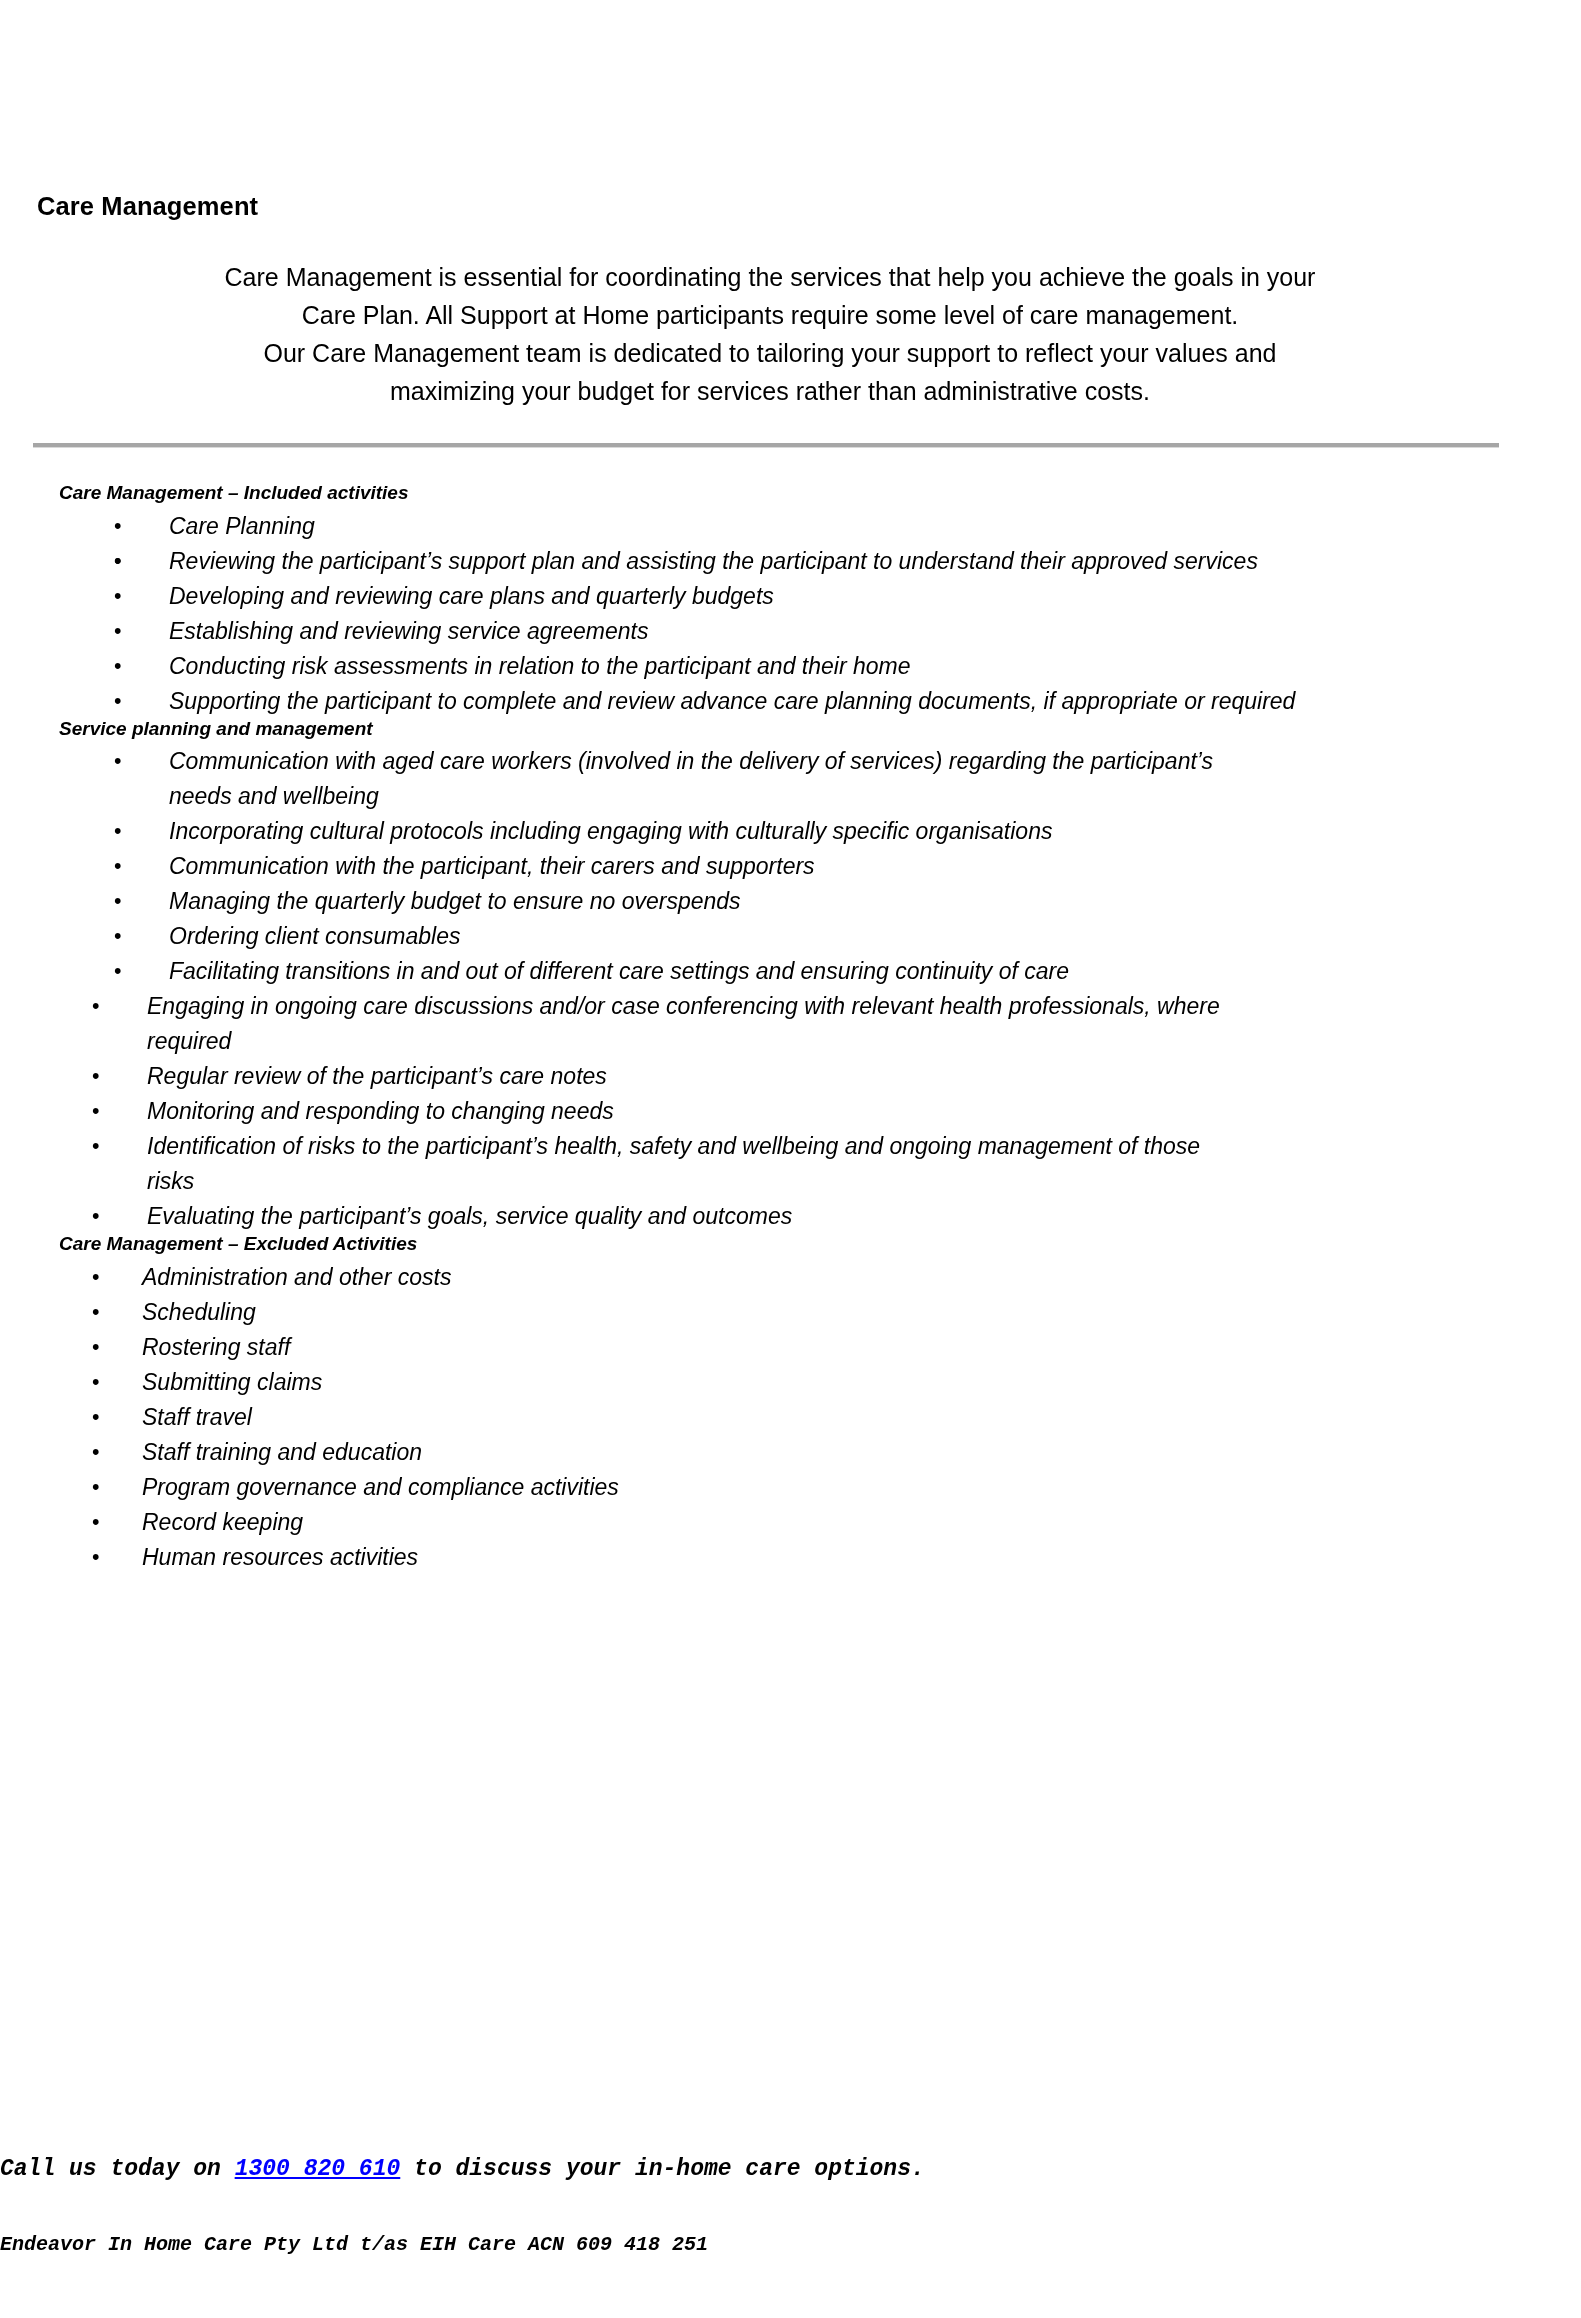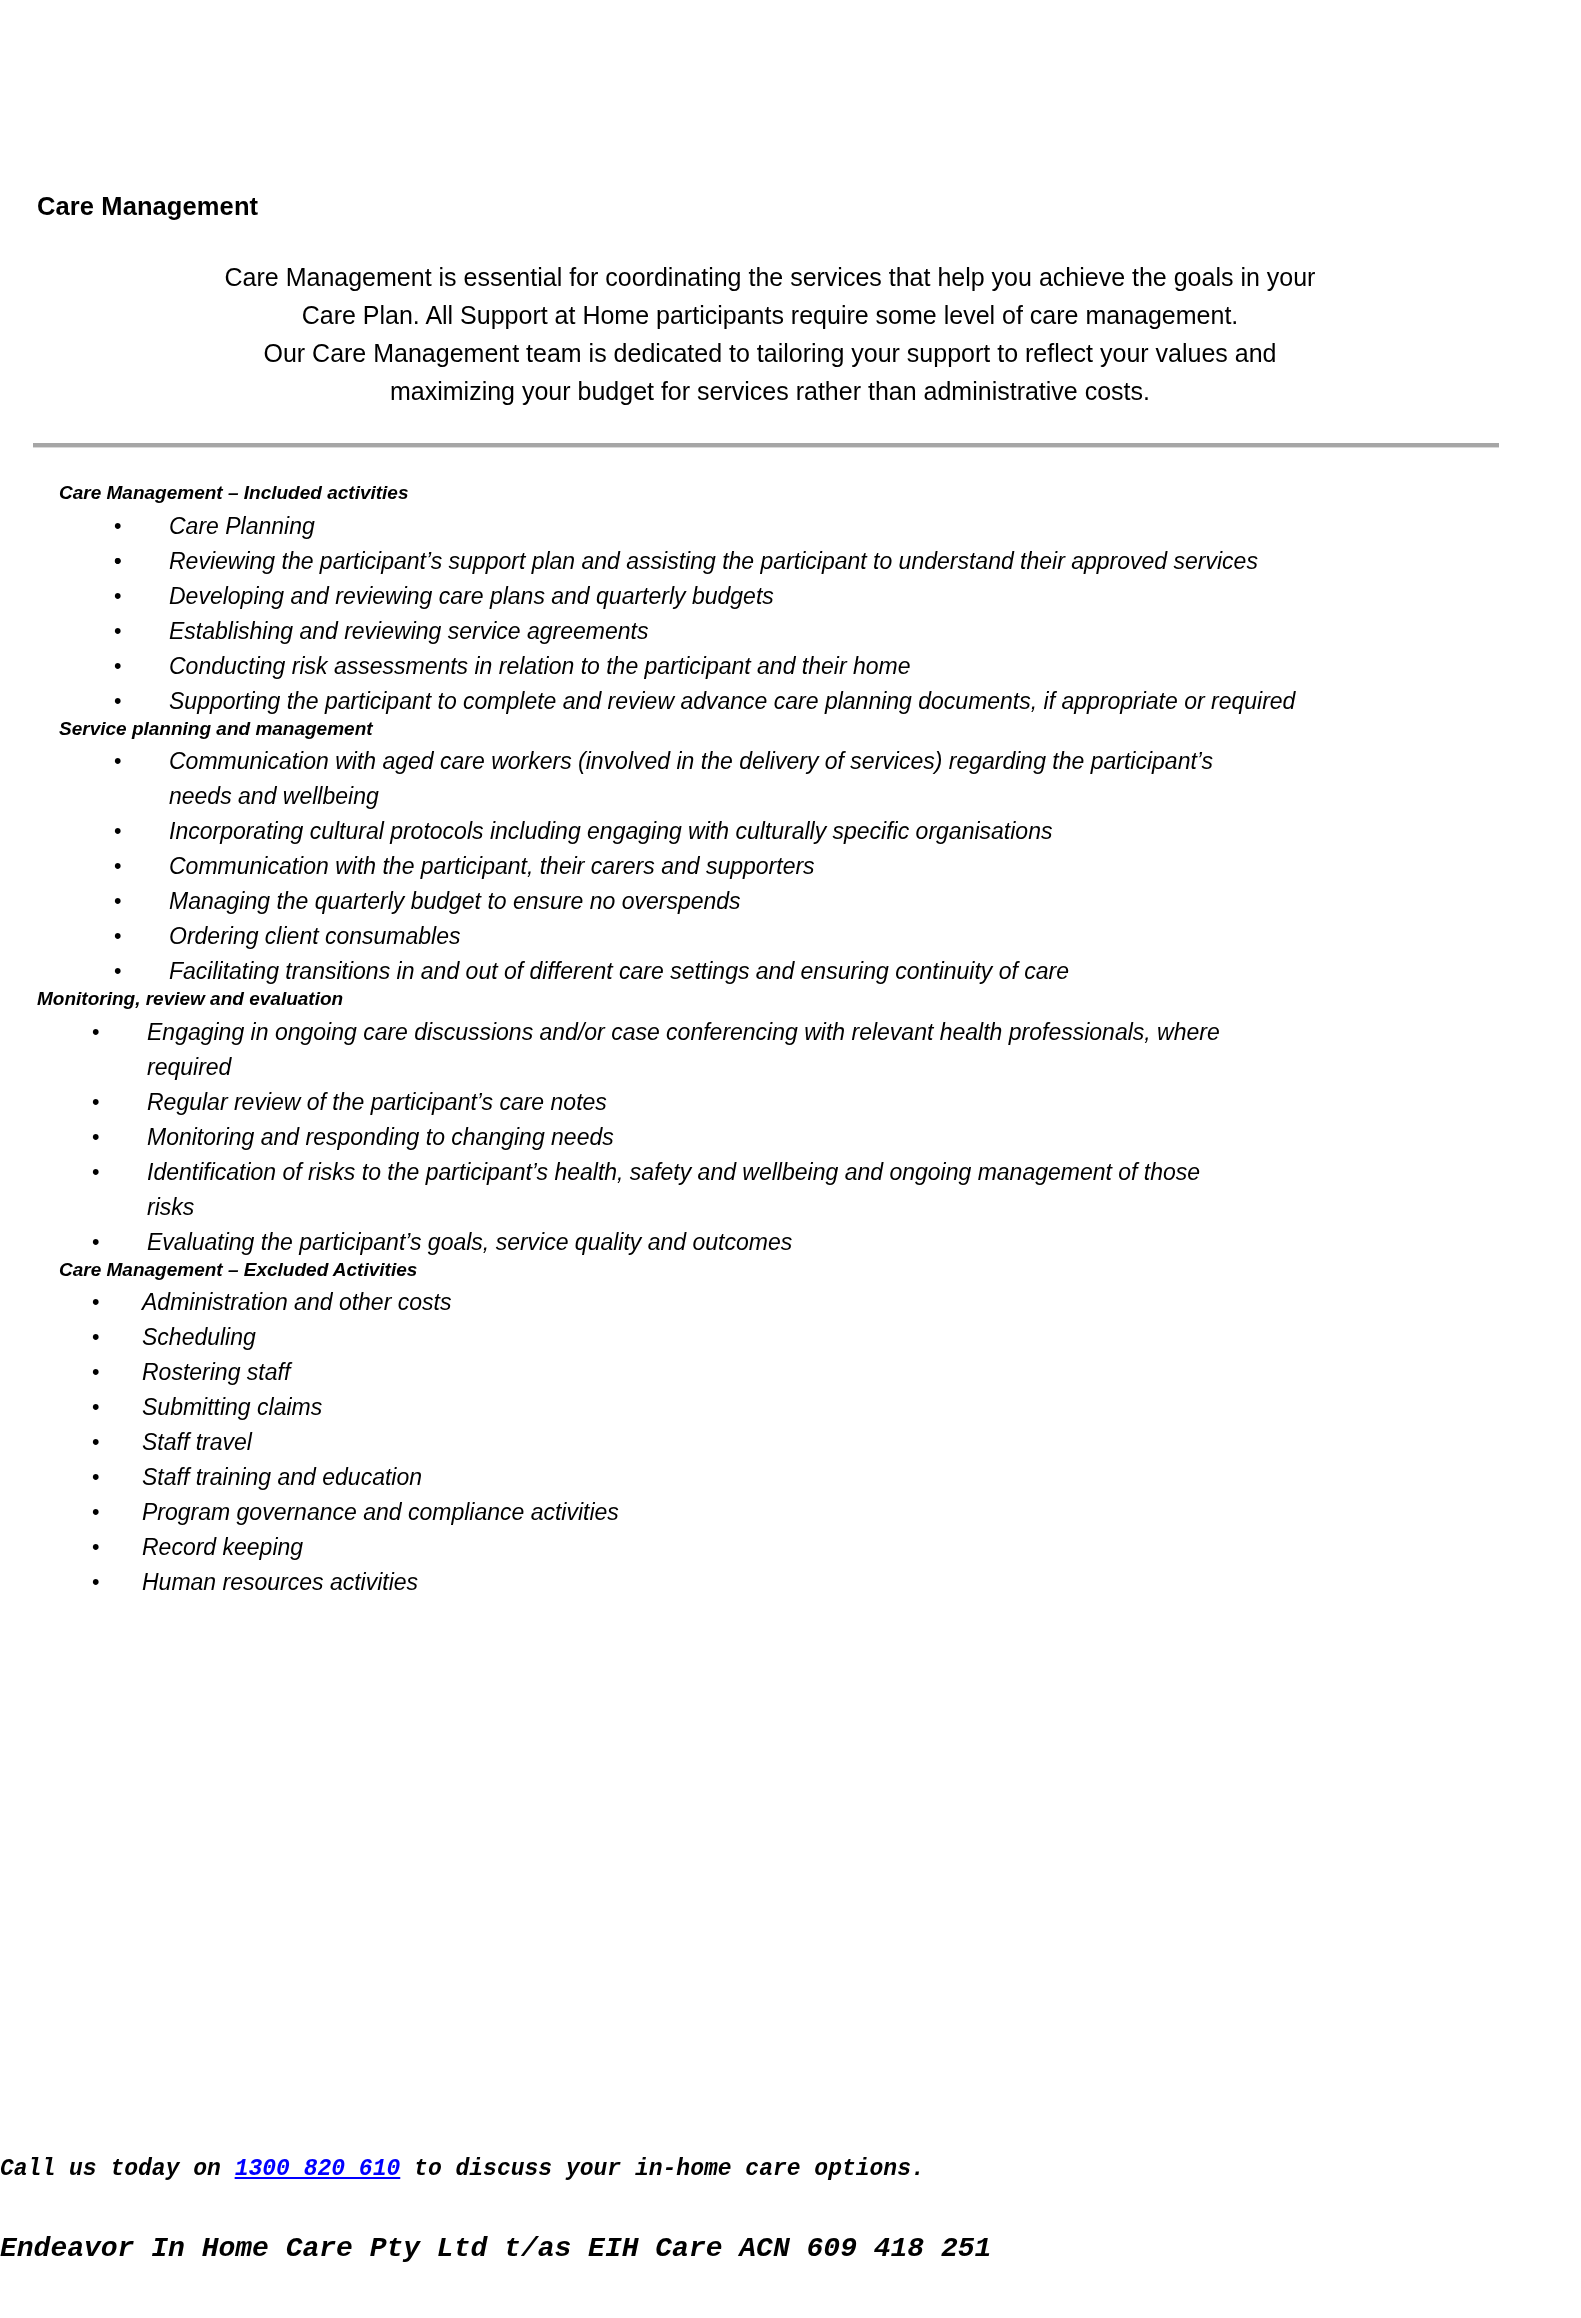--- a/index.html
+++ b/index.html
@@ -136,21 +136,21 @@
   }
   .footer-line {
     font-size: 23px;
     font-weight: bold;
     font-style: italic;
     line-height: 1.0;
     margin: 0;
   }
   .footer-line-2 {
     margin-top: 54px;
-    font-size: 28px;
+    font-size: 20px;
   }
   .phone-link {
     color: #0000ff;
     text-decoration: underline;
     font-weight: bold;
     font-style: italic;
   }
 </style>
 </head>
 <body>
@@ -228,21 +228,20 @@
           <span class="bullet-text">Ordering client consumables</span>
         </li>
         <li>
           <span class="bullet-dot">•</span>
           <span class="bullet-text">Facilitating transitions in and out of different care settings and ensuring continuity of care</span>
         </li>
       </ul>
     </div>
 
     <div class="section sec-monitoring">
-      <div class="sec-heading">Monitoring, review and evaluation</div>
       <ul class="bullets">
         <li>
           <span class="bullet-dot">•</span>
           <span class="bullet-text">Engaging in ongoing care discussions and/or case conferencing with relevant health professionals, where required</span>
         </li>
         <li>
           <span class="bullet-dot">•</span>
           <span class="bullet-text">Regular review of the participant’s care notes</span>
         </li>
         <li>

